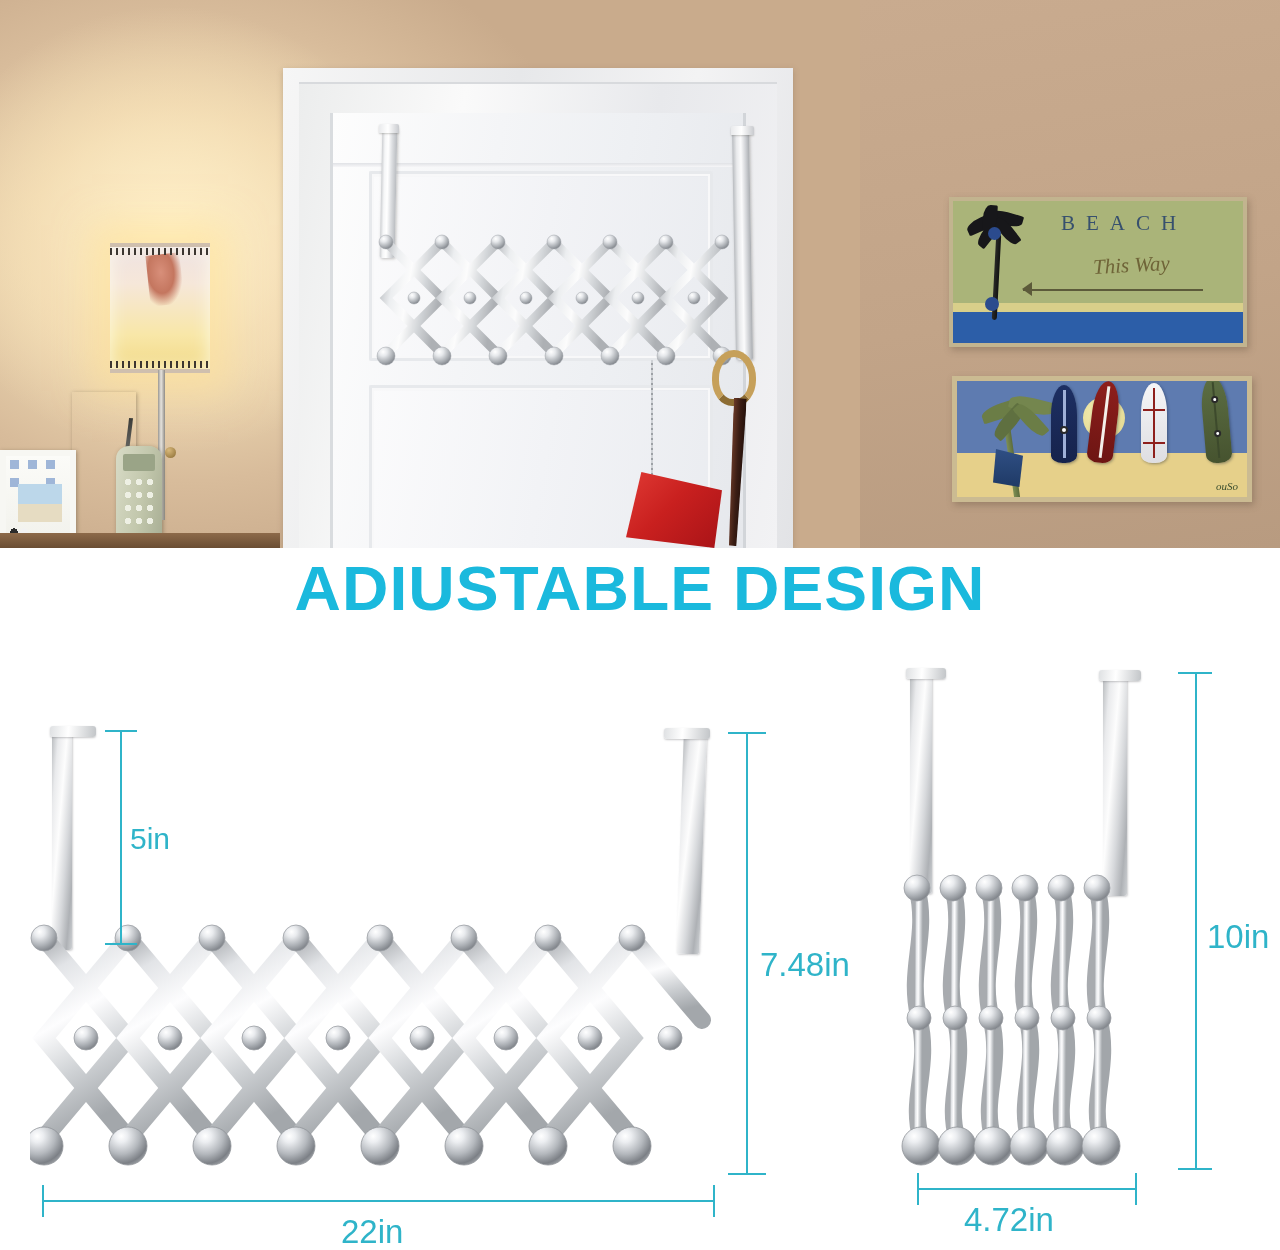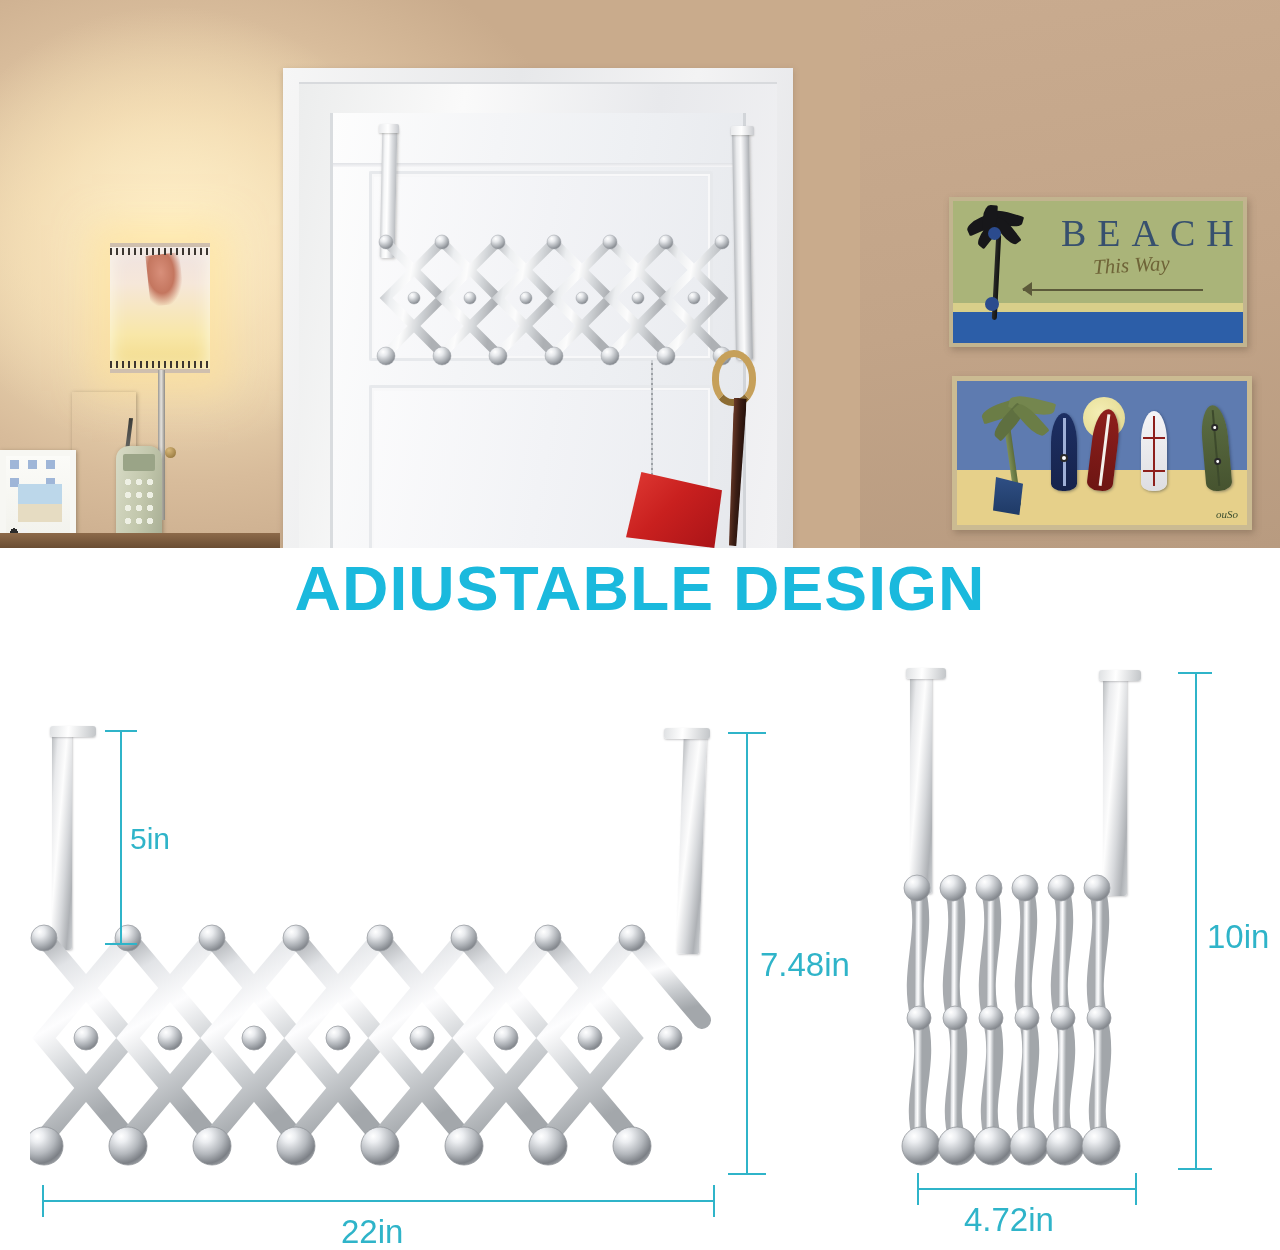--- a/index.html
+++ b/index.html
@@ -211,36 +211,36 @@
   
   .art {
     position:absolute;
     box-shadow:2px 3px 7px rgba(110,90,70,.45);
     overflow:hidden;
   }
   .art-beach { left:949px; top:197px; width:298px; height:150px;
     background:linear-gradient(#aab479 0 72%, #d9cf8a 72% 78%, #2c5ea8 78% 100%);
     border:4px solid #c2b48f;
   }
-  .art-surf { left:952px; top:376px; width:300px; height:154px;
+  .art-surf { left:952px; top:376px; width:300px; height:126px;
     background:linear-gradient(#5e7bb0 0 62%, #e6d08a 62% 100%);
     border:5px solid #cbbb92;
   }
   .palm-trunk {
     position:absolute; width:5px; background:linear-gradient(90deg,#2a2a28,#111);
     border-radius:3px;
   }
   .palm-frond {
     position:absolute; background:#17171a;
     border-radius:50% 8% 50% 8%;
   }
   .beach-word {
     position:absolute; left:108px; top:10px;
     font-family:"Liberation Serif", serif;
-    font-size:38px; letter-spacing:11px; color:#37506e;
+    font-size:21px; letter-spacing:11px; color:#37506e;
     font-weight:400;
   }
   .beach-script {
     position:absolute; left:140px; top:52px;
     font-family:"Liberation Serif", serif;
     font-size:21px; color:#6f6438; font-style:italic;
     transform:rotate(-3deg);
   }
   .beach-arrow {
     position:absolute; left:70px; top:88px; width:180px; height:2px;

